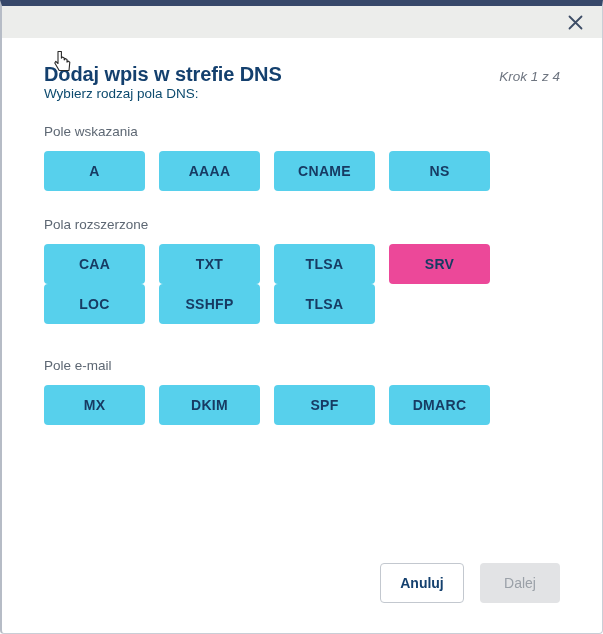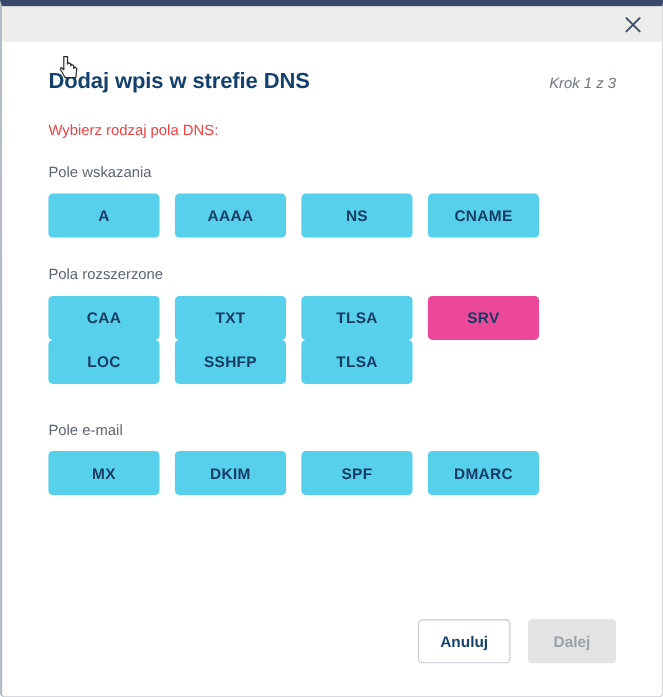--- a/index.html
+++ b/index.html
@@ -80,23 +80,22 @@
     letter-spacing: -0.1px;
   }
   .step-indicator {
     font-size: 13.5px;
     font-style: italic;
     color: #6e7580;
     white-space: nowrap;
   }
 
   .intro-text {
-    margin-top: 25px;
     font-size: 13.5px;
-    color: #ef4444;
+    color: #0c4a6e;
   }
 
   .group { margin-top: 23px; }
   .group.extended { margin-top: 26px; }
   .group.email { margin-top: 34px; }
 
   .group-label {
     font-size: 13.5px;
     color: #5d6773;
     margin-bottom: 12px;
@@ -164,54 +163,54 @@
   }
   .btn-next {
     width: 80px;
     height: 40px;
     background: #e2e3e5;
     border: none;
     border-radius: 4px;
     color: #9ba1a8;
     font-family: "Liberation Sans", sans-serif;
     font-size: 14px;
-    font-weight: bold;
+    font-weight: normal;
     cursor: default;
   }
 </style>
 </head>
 <body>
 
 <div class="dialog">
 
   <div class="titlebar">
     <div class="close-btn" aria-label="close">
       <svg width="15" height="15" viewBox="0 0 15 15" aria-hidden="true">
         <path d="M1.5 1.5 L13.5 13.5 M13.5 1.5 L1.5 13.5" stroke="#3d4d66" stroke-width="1.8" stroke-linecap="round" fill="none"></path>
       </svg>
     </div>
   </div>
 
   <div class="body">
 
     <div class="header-row">
       <div class="dialog-title">Dodaj wpis w strefie DNS</div>
-      <div class="step-indicator">Krok 1 z 3</div>
+      <div class="step-indicator">Krok 1 z 4</div>
     </div>
 
     <div class="intro-text">Wybierz rodzaj pola DNS:</div>
 
     <div class="group">
       <div class="group-label">Pole wskazania</div>
 
       <div class="btn-row">
         <button class="type-btn">A</button>
         <button class="type-btn">AAAA</button>
+        <button class="type-btn">CNAME</button>
         <button class="type-btn">NS</button>
-        <button class="type-btn">CNAME</button>
       </div>
     </div>
 
     <div class="group extended">
       <div class="group-label">Pola rozszerzone</div>
 
       <div class="btn-row">
         <button class="type-btn">CAA</button>
         <button class="type-btn">TXT</button>
         <button class="type-btn">TLSA</button>

